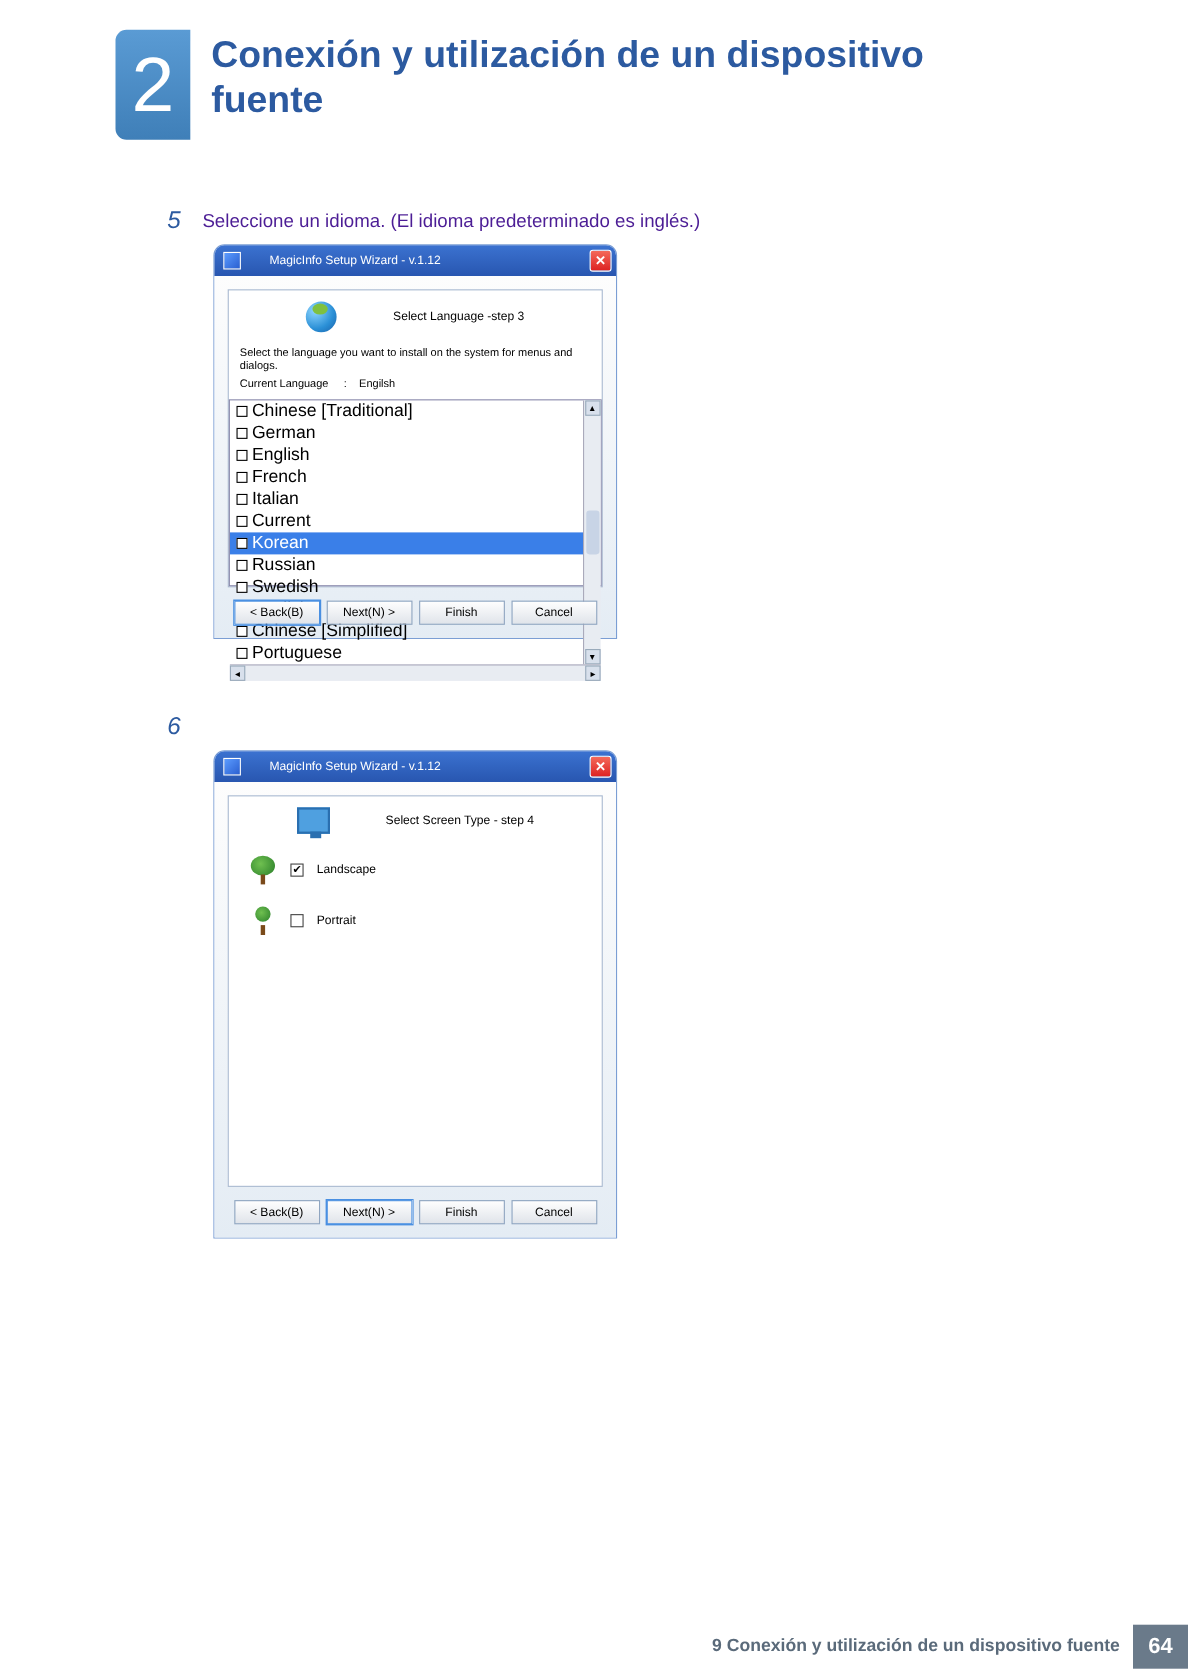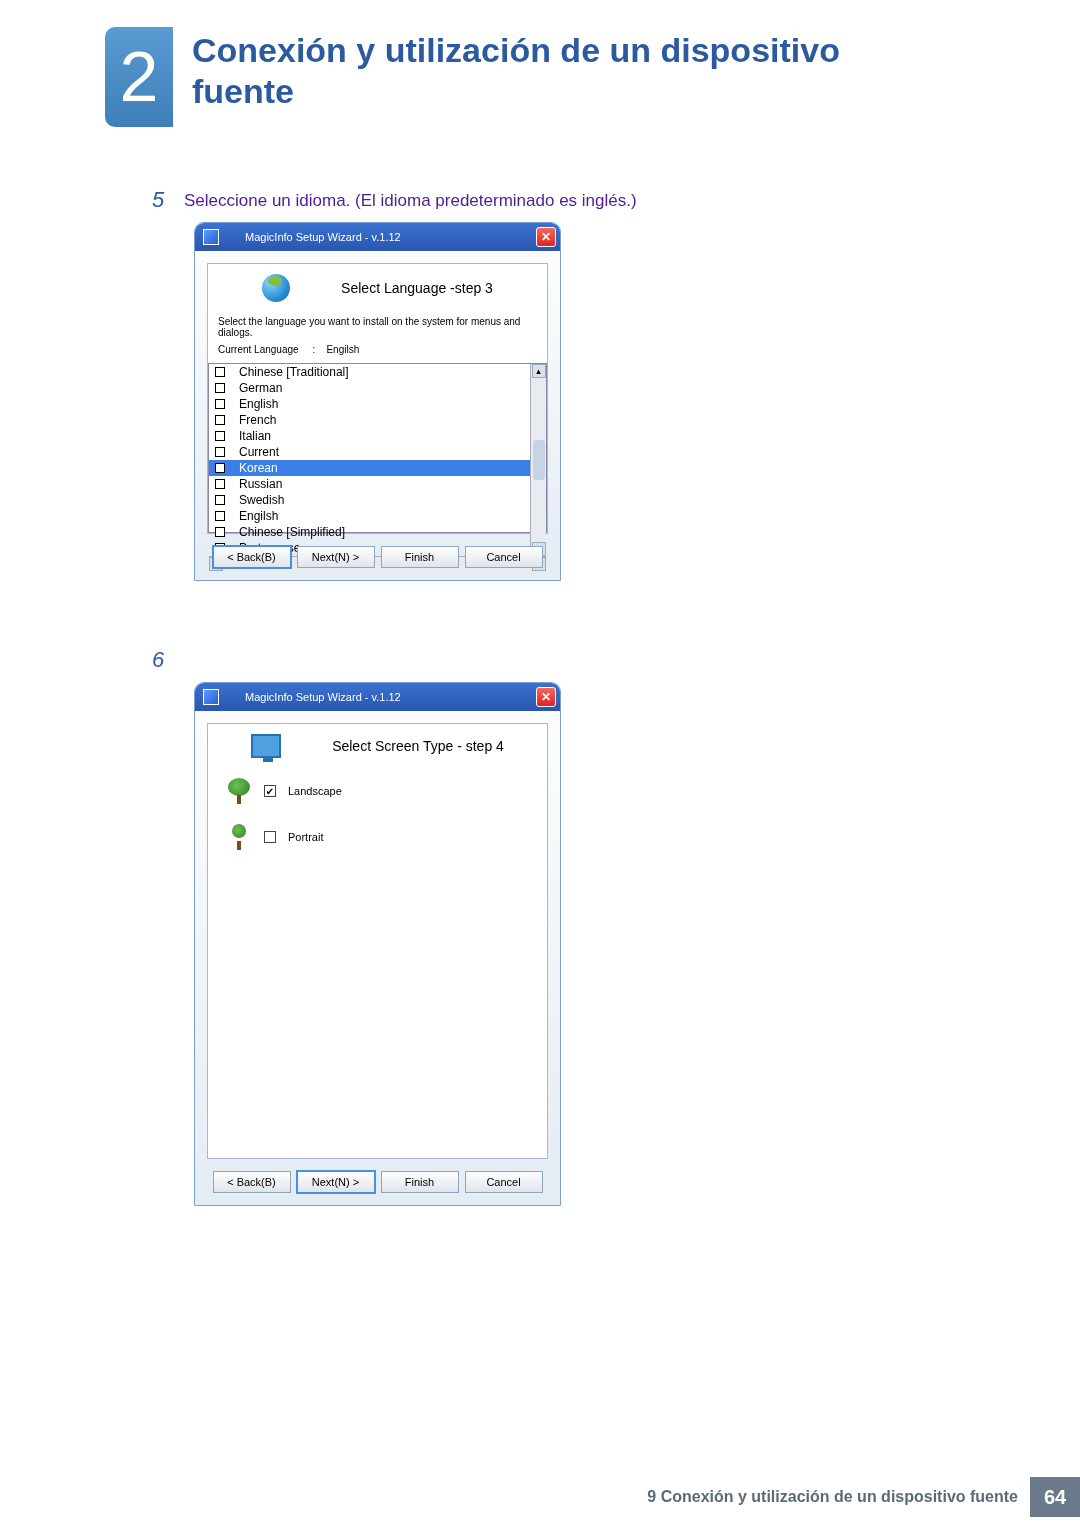--- a/index.html
+++ b/index.html
@@ -125,21 +125,21 @@
   .globe-icon::after{
     content:"";position:absolute;left:6px;top:2px;width:14px;height:10px;
     border-radius:50%;background:#7fc040;
   }
   .monitor-icon{
     width:30px;height:24px;border:2px solid #2a6fb0;background:#4fa0e0;
     position:relative;
   }
   .monitor-icon::after{content:"";position:absolute;left:10px;bottom:-6px;width:10px;height:6px;background:#2a6fb0;}
   .panel-title {
-    font-size:14px;color:#000;margin-left:39px;
+    font-size:11px;color:#000;margin-left:39px;
   }
   .panel-desc{
     font-size:10px;color:#000;padding:4px 10px 4px 10px;
   }
   .panel-curlang{
     font-size:10px;color:#000;padding:2px 10px 8px 10px;
   }
   .lang-listbox{
     border:1px solid #88a;
     height:170px;
@@ -149,22 +149,22 @@
   .lang-scroll{
     flex:1;
     display:flex;
   }
   .lang-items{
     flex:1;
     overflow:hidden;
   }
   .lang-item{
     display:flex;align-items:center;
-    font-size:12px;padding:1px 6px;
-    gap:14px;
+    font-size:16px;padding:1px 6px;
+    gap:4px;
   }
   .lang-item.sel{background:#3a7fe8;color:#fff;}
   .lang-check{
     width:10px;height:10px;border:1px solid #000;background:#fff;
   }
   .vscroll{
     width:16px;background:#e8ecf2;border-left:1px solid #aab;
     display:flex;flex-direction:column;justify-content:space-between;align-items:center;
   }
   .scroll-arrow{
@@ -181,21 +181,21 @@
     display:flex;justify-content:center;gap:6px;
   }
   .wbtn{
     width:78px;height:22px;font-size:11px;
     background:linear-gradient(to bottom,#fefefe,#e0e4ea);
     border:1px solid #8fa5c0;
     display:flex;align-items:center;justify-content:center;
   }
   .wbtn.focus{border:1px solid #4a90e2;box-shadow:0 0 0 1px #4a90e2;}
   .screen-body{
-    background:#fff;border:1px solid #a8b8d0;height:436px;margin-bottom:12px;
+    background:#fff;border:1px solid #a8b8d0;height:356px;margin-bottom:12px;
   }
   .screen-option{
     display:flex;align-items:center;gap:12px;padding:10px 18px;
   }
   .tree-icon{width:26px;height:26px;position:relative;}
   .tree-trunk{position:absolute;left:11px;bottom:0;width:4px;height:9px;background:#7a4a1a;}
   .tree-crown{position:absolute;left:2px;top:0;width:22px;height:18px;border-radius:50%;background:radial-gradient(circle at 40% 40%,#6fc050,#2a7f2a);}
   .tree-crown.p{width:14px;height:14px;left:6px;}
   .opt-check{width:12px;height:12px;border:1px solid #444;background:#fff;display:flex;align-items:center;justify-content:center;font-size:10px;}
   .opt-label{font-size:11px;}

